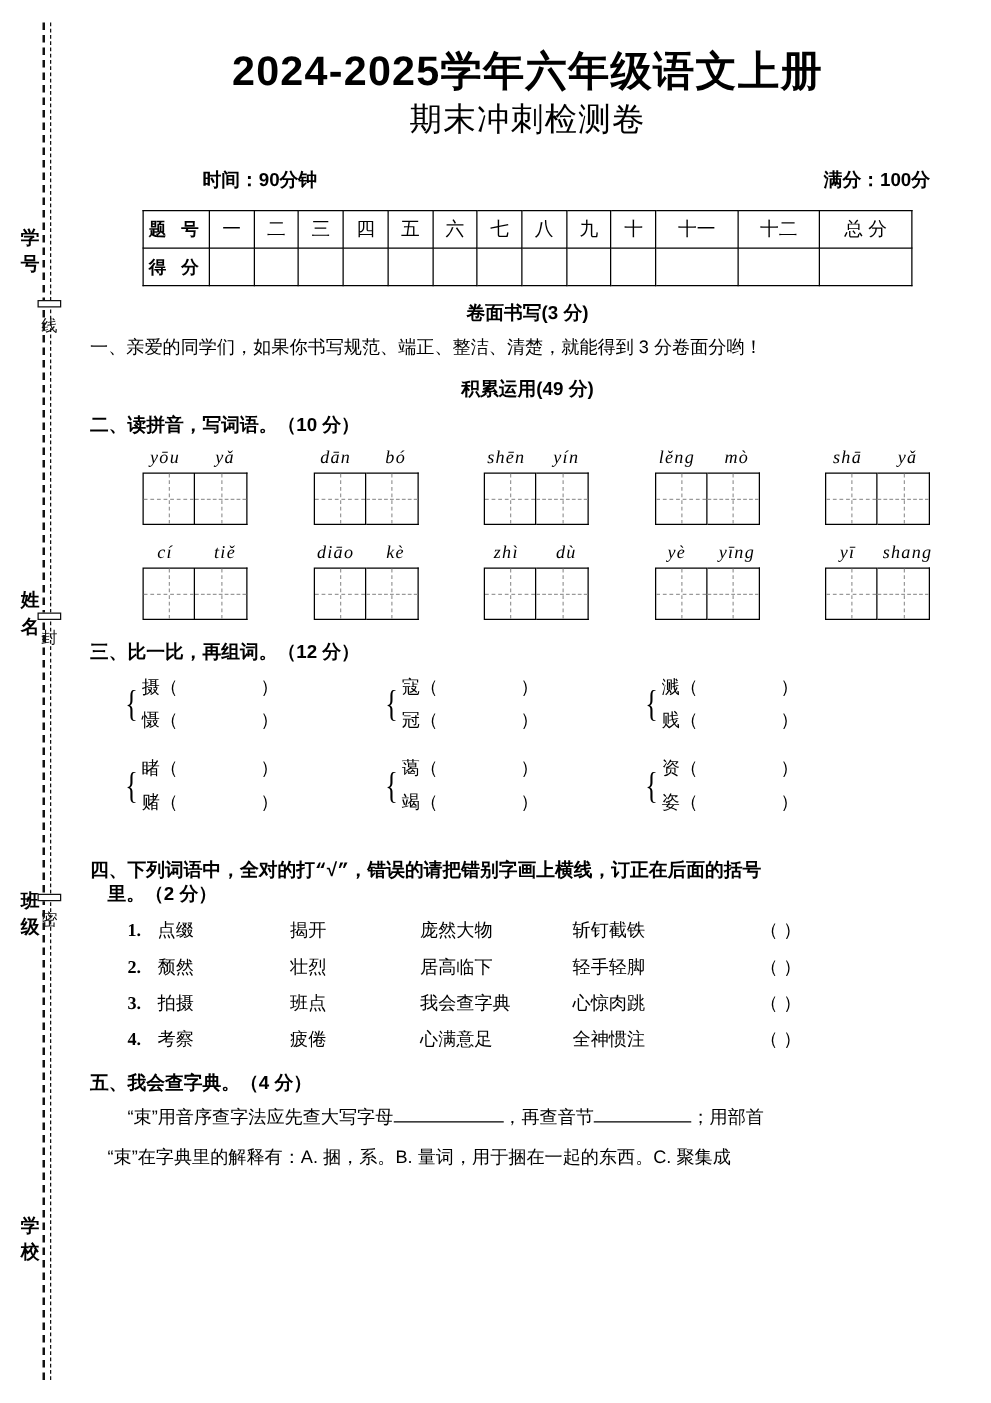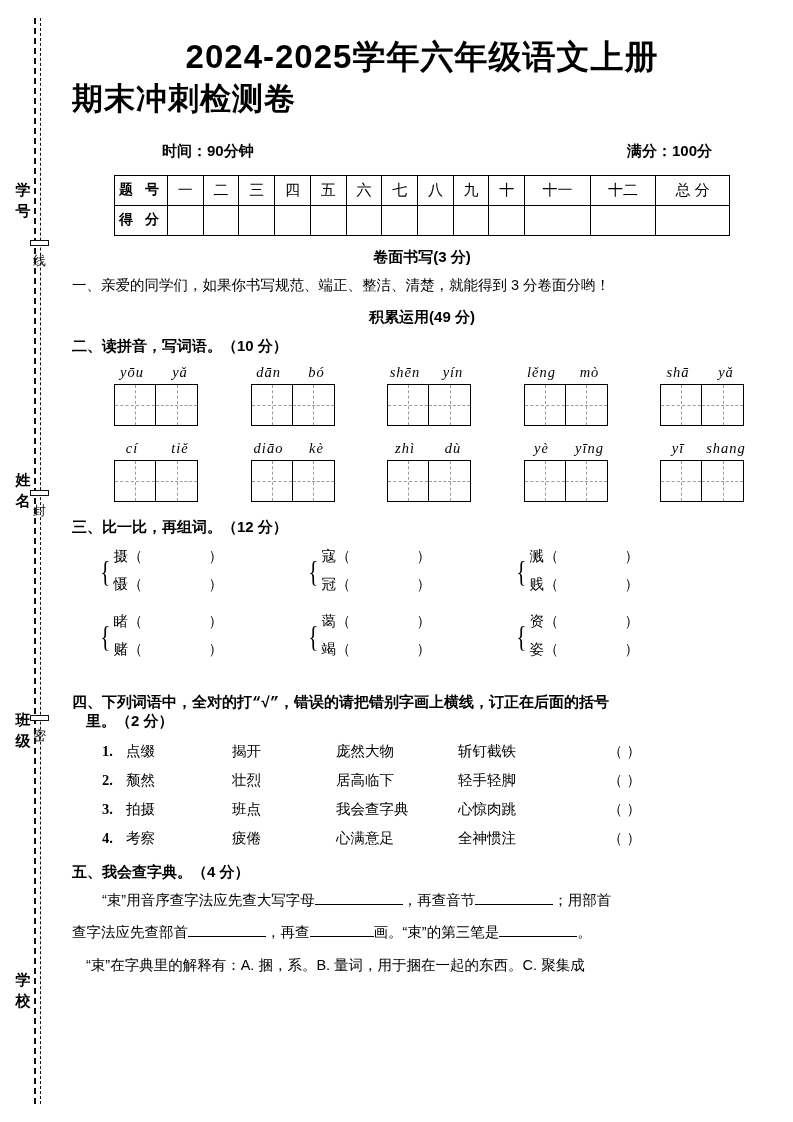--- a/index.html
+++ b/index.html
@@ -82,35 +82,36 @@
   .title1 {
     text-align: center;
     font-family: "Liberation Sans", sans-serif;
     font-weight: bold;
     font-size: 33px;
     letter-spacing: 1px;
     margin-top: 36px;
     line-height: 1.25;
   }
   .title2 {
-    font-family: "Liberation Sans", sans-serif;
-    font-weight: bold;
-    font-size: 31px;
+    text-align: center;
+    font-family: "Liberation Sans", sans-serif;
+    font-weight: normal;
+    font-size: 26px;
     letter-spacing: 1px;
     line-height: 1.3;
     margin-top: 2px;
   }
 
   .meta-row {
     display: flex;
     justify-content: space-between;
     font-family: "Liberation Sans", sans-serif;
     font-weight: bold;
     font-size: 15px;
-    margin: 22px 60px 0 90px;
+    margin: 22px 28px 0 90px;
   }
 
   
   .score-table {
     margin: 14px auto 0 auto;
     border-collapse: collapse;
     width: 616px;
   }
   .score-table td {
     border: 1px solid #000;
@@ -585,18 +586,15 @@
       <span class="ck-w4">全神惯注</span>
       <span>（      ）</span>
     </div>
   </div>
 
   <div class="q-head" style="margin-top:10px;">五、我会查字典。（4 分）</div>
 
   <div class="para indent2">
     <span>“束”用音序查字法应先查大写字母</span><span class="ul ul-lg"></span><span>，再查音节</span><span class="ul ul-md"></span><span>；用部首</span>
   </div>
-  <div class="para">
-    <span>查字法应先查部首</span><span class="ul ul-md"></span><span>，再查</span><span class="ul ul-sm"></span><span>画。“束”的第三笔是</span><span class="ul ul-md"></span><span>。</span>
-  </div>
   <div class="para indent1">“束”在字典里的解释有：A. 捆，系。B. 量词，用于捆在一起的东西。C. 聚集成</div>
 
 </div>
 
 </body></html>

